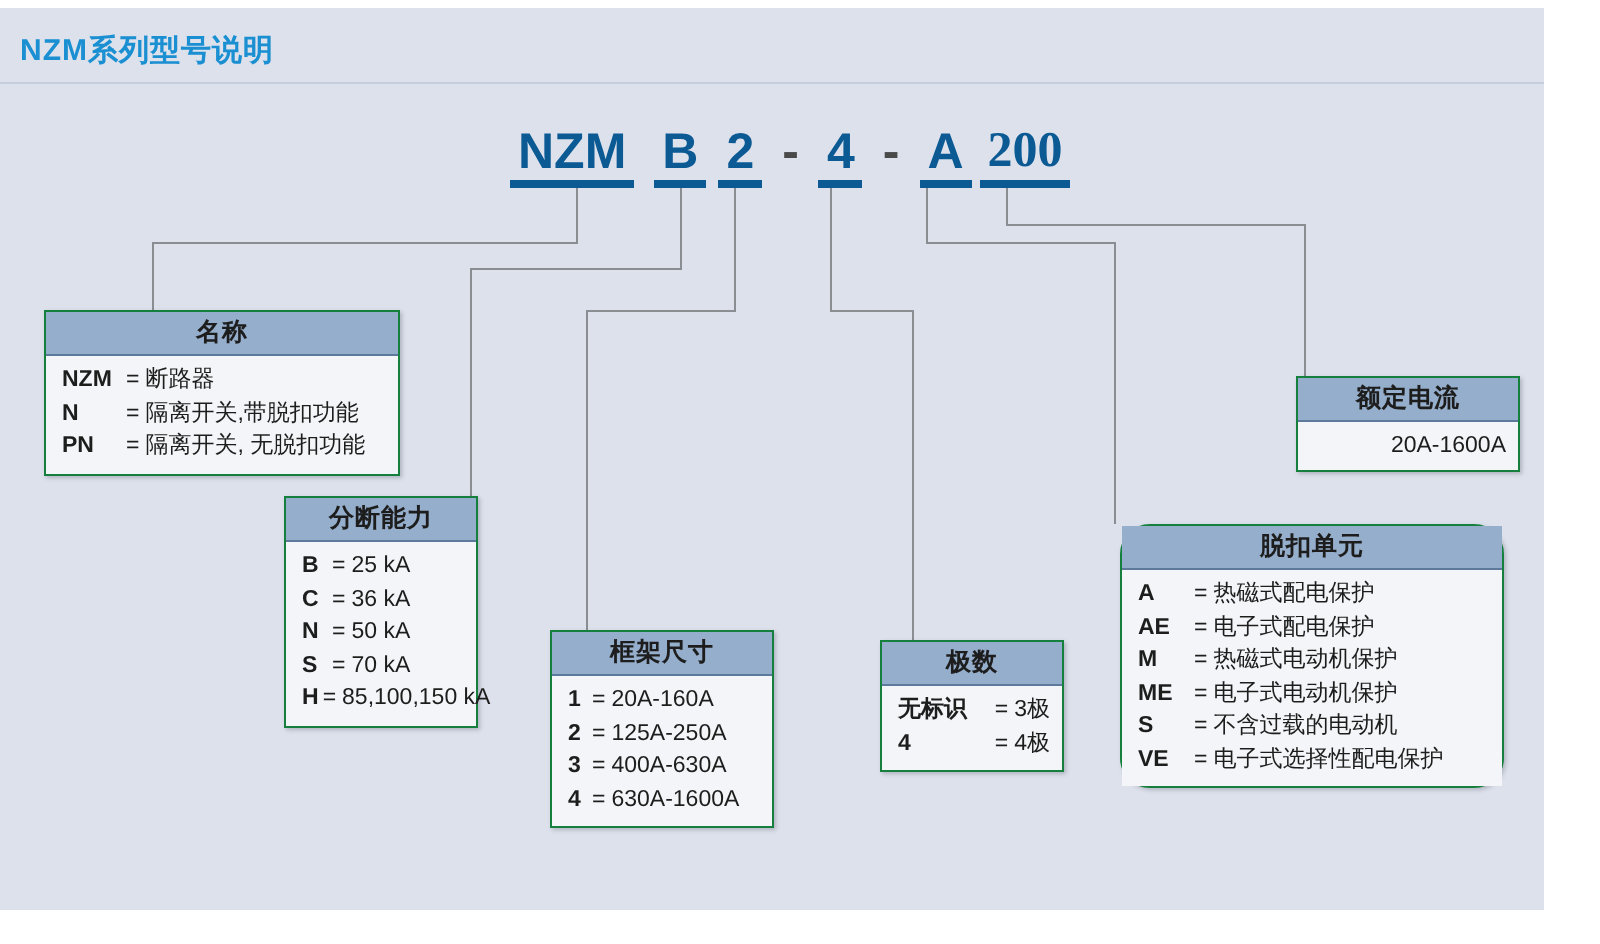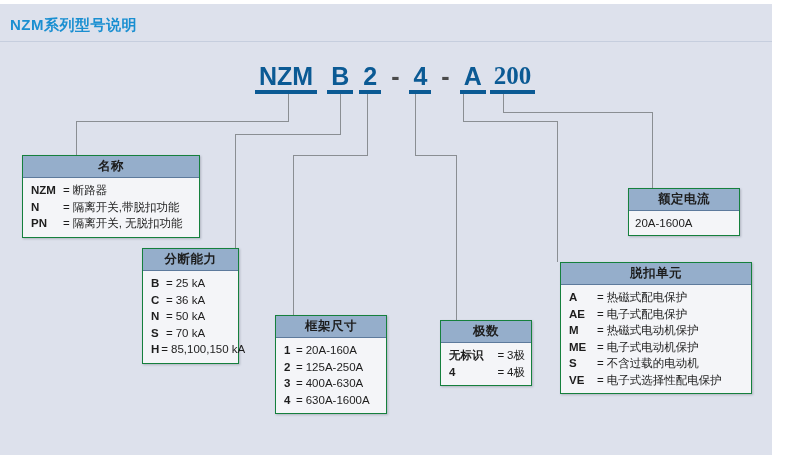--- a/index.html
+++ b/index.html
@@ -122,20 +122,21 @@
   .box-break  .row .k { width: 13px; }
   .box-frame  .row .k { width: 10px; }
   .box-poles  .row .k { width: 48px; }
   .box-trip   .row .k { width: 26px; }
   .box-current .box-body { font-size: 11.5px; line-height: 16px; padding: 4px 6px; }
   .plain-val {
     font-size: 11.5px;
     color: #1d1d1d;
     line-height: 16px;
     white-space: nowrap;
+    text-align: right;
   }
 </style>
 </head>
 <body>
 
 <div id="stage">
 
   <div class="bg-panel"></div>
 
   <div class="title">NZM系列型号说明</div>
@@ -263,21 +264,21 @@
         <span class="v">3极</span>
       </div>
       <div class="row">
         <span class="k">4</span>
         <span class="eq">=</span>
         <span class="v">4极</span>
       </div>
     </div>
   </div>
 
-  <div class="box box-trip" style="left:560px; top:262px; width:192px;">
+  <div class="box box-trip" style="left:560px; top:262px; width:192px;border-radius:15px;">
     <div class="box-head">脱扣单元</div>
     <div class="box-body">
       <div class="row">
         <span class="k">A</span>
         <span class="eq">=</span>
         <span class="v">热磁式配电保护</span>
       </div>
       <div class="row">
         <span class="k">AE</span>
         <span class="eq">=</span>
@@ -299,20 +300,20 @@
         <span class="v">不含过载的电动机</span>
       </div>
       <div class="row">
         <span class="k">VE</span>
         <span class="eq">=</span>
         <span class="v">电子式选择性配电保护</span>
       </div>
     </div>
   </div>
 
-  <div class="box box-current" style="left:628px; top:188px; width:112px;">
+  <div class="box box-current" style="left:648px; top:188px; width:112px;">
     <div class="box-head">额定电流</div>
     <div class="box-body">
       <div class="plain-val">20A-1600A</div>
     </div>
   </div>
 
 </div>
 
 </body></html>

